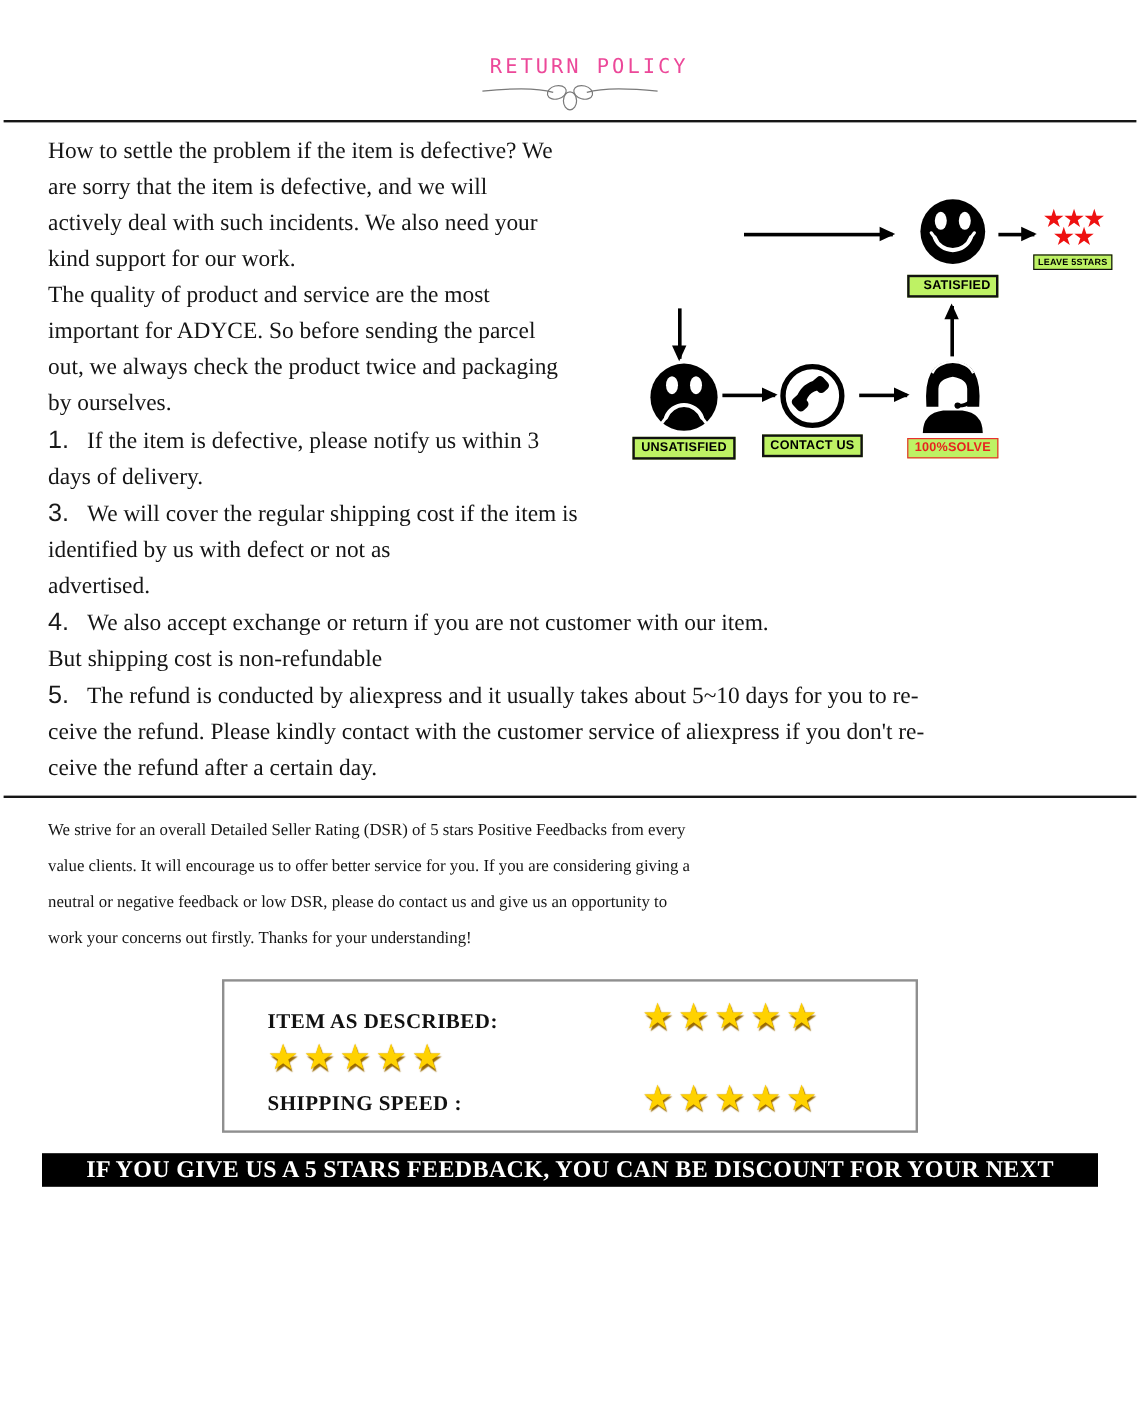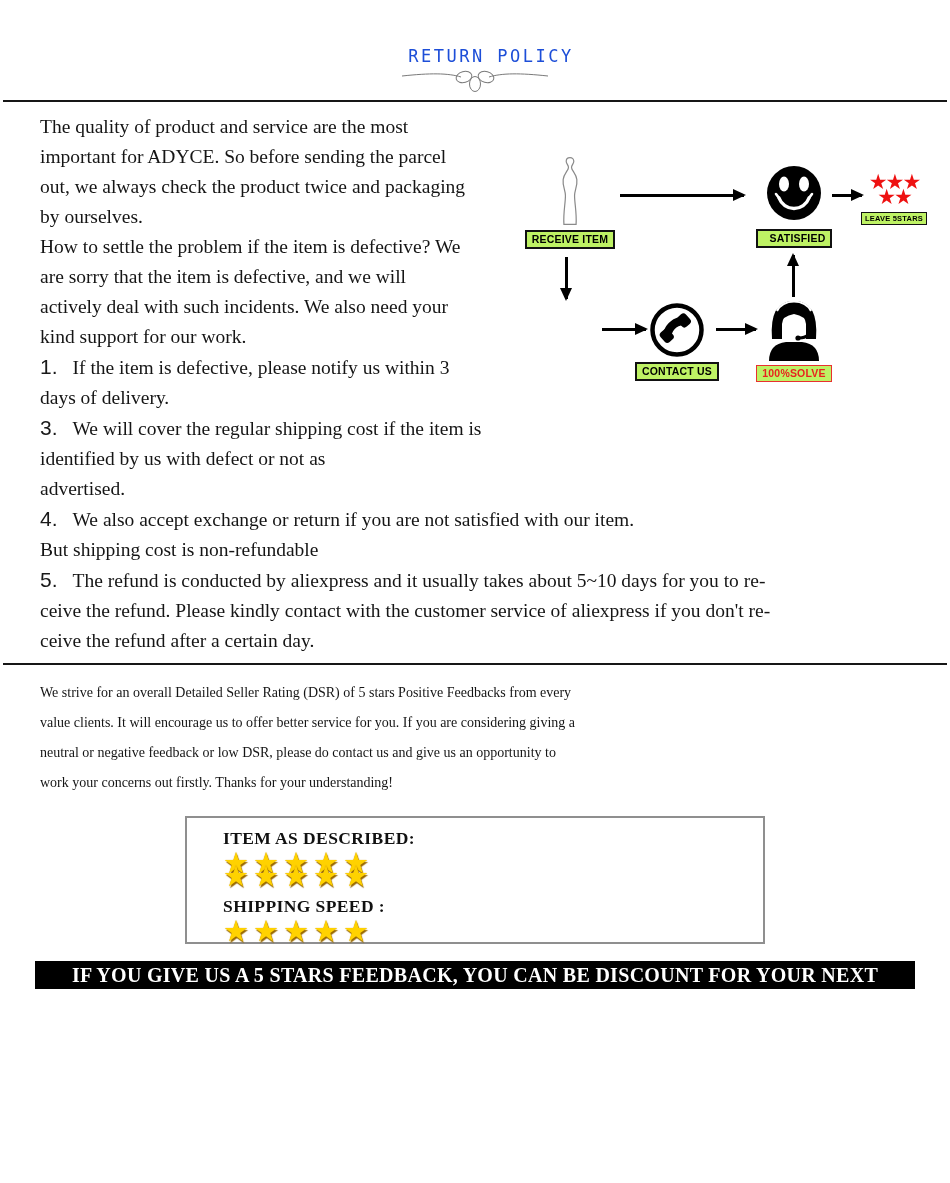--- a/index.html
+++ b/index.html
@@ -11,21 +11,21 @@
     overflow:hidden;
     color:#151515;
     font-family:"Liberation Serif", serif;
   }
   
   .section-head { text-align:center; }
   .section-head.first { padding-top:46px; }
   .section-head.second { padding-top:42px; }
   .fancy-title {
     font-family:"DejaVu Sans Mono", monospace;
-    font-size:17px; letter-spacing:2.5px; color:#1d4ed8;
+    font-size:17px; letter-spacing:2.5px; color:#ec4899;
     display:block;
     padding-left:32px;
   }
   .flourish { display:block; margin:1px auto 0 auto; }
   .rule { border:none; border-top:2px solid #161616; margin:7px 3px 0 3px; }
 
   
   .rp-body { margin:10px 0 0 40px; width:910px; font-size:19.5px; line-height:30px; }
   .para { white-space:pre-line; }
   .item { }
@@ -74,21 +74,21 @@
     border-bottom:13px solid #000; border-left:6.5px solid transparent; border-right:6.5px solid transparent;
   }
 
   
   .fb-para { margin:13px 40px 0 40px; font-size:14px; line-height:30px; white-space:pre-line; }
   .ratings-box {
     margin:18px 0 0 185px; width:580px;
     border:2px solid #8f8f8f;
     padding:10px 0 12px 36px;
   }
-  .rate-row { display:flex; align-items:flex-start; height:34px;flex-direction:column; }
+  .rate-row { display:flex; align-items:flex-end; height:34px; }
   .rate-label {
     width:312px; font-weight:700; font-size:17.5px; letter-spacing:.4px; color:#111;
     font-family:"Liberation Serif", serif;
   }
   .goldstars {
     font-family:"DejaVu Sans", sans-serif;
     font-size:29px; line-height:1; letter-spacing:4px; color:#ffd200;
     text-shadow:1px 2px 1px #9a6a00, 0 0 1px #c98f00;
   }
   .banner {
@@ -114,26 +114,20 @@
         <ellipse cx="75" cy="17" rx="5.5" ry="7.5"></ellipse>
       </g>
     </svg>
   </div>
   <hr class="rule">
 
   <div class="rp-body">
 
     <div class="flowchart">
 
-      <div class="node" style="left:0; top:44px; width:70px">
-        <svg width="46" height="70" viewBox="0 0 46 92">
-          <path d="M23 2 C20 2 18 4 18 7 C18 10 21 12 21 15 C21 19 15 23 14 31 C13 39 17 45 17 52 C17 63 14 74 15 90 L31 90 C32 74 29 63 29 52 C29 45 33 39 32 31 C31 23 25 19 25 15 C25 12 28 10 28 7 C28 4 26 2 23 2 Z" fill="#ffffff" stroke="#8a8a8a" stroke-width="1.6"></path>
-        </svg>
-        <span class="tag gap4">RECEIVE ITEM</span>
-      </div>
 
       <div class="arr arr-h" style="left:85px; top:82px; width:124px"></div>
 
       <div class="node" style="left:224px; top:53px; width:70px">
         <svg width="56" height="56" viewBox="-28 -28 56 56">
           <circle r="27" fill="#000"></circle>
           <ellipse cx="-10" cy="-9" rx="5" ry="7.5" fill="#fff"></ellipse>
           <ellipse cx="10" cy="-9" rx="5" ry="7.5" fill="#fff"></ellipse>
           <path d="M -15 5 A 16 16 0 0 0 15 5" stroke="#fff" stroke-width="3.4" fill="none" stroke-linecap="round"></path>
           <path d="M -15 5 l -3 -4 M 15 5 l 3 -4" stroke="#fff" stroke-width="2.6" stroke-linecap="round" fill="none"></path>
@@ -148,20 +142,30 @@
           <div class="row1">★★★</div>
           <div class="row2">★★</div>
         </div>
         <span class="tag tag-small gap4">LEAVE 5STARS</span>
       </div>
 
       <div class="arr arr-v arr-down" style="left:30px; top:145px; height:42px"></div>
 
       <div class="arr arr-v arr-up" style="left:257px; top:143px; height:42px"></div>
 
+      <div class="node" style="left:0; top:190px; width:70px">
+        <svg width="58" height="58" viewBox="-29 -29 58 58">
+          <circle r="28" fill="#000"></circle>
+          <ellipse cx="-10" cy="-10" rx="5" ry="7.5" fill="#fff"></ellipse>
+          <ellipse cx="10" cy="-10" rx="5" ry="7.5" fill="#fff"></ellipse>
+          <path d="M -15 17 A 16 16 0 0 1 15 17" stroke="#fff" stroke-width="3.4" fill="none" stroke-linecap="round"></path>
+          <path d="M -15 17 l -3 4 M 15 17 l 3 4" stroke="#fff" stroke-width="2.6" stroke-linecap="round" fill="none"></path>
+        </svg>
+        <span class="tag gap4">UNSATISFIED</span>
+      </div>
 
       <div class="arr arr-h" style="left:67px; top:216px; width:44px"></div>
 
       <div class="node" style="left:107px; top:190px; width:70px">
         <svg width="56" height="56" viewBox="-28 -28 56 56">
           <circle r="24.5" fill="none" stroke="#000" stroke-width="4.5"></circle>
           <g transform="rotate(-42)">
             <rect x="-17" y="-9" width="11" height="13" rx="3.5" fill="#000"></rect>
             <rect x="6" y="-9" width="11" height="13" rx="3.5" fill="#000"></rect>
             <path d="M -15 -4 C -8 -13 8 -13 15 -4 L 10 3 C 5 -4 -5 -4 -10 3 Z" fill="#000"></path>
@@ -178,39 +182,39 @@
           <path d="M -22 9 Q -25 -29 0 -29 Q 25 -29 22 9 L 12 9 L 12 -6 Q 12 -14 0 -16 Q -12 -14 -12 -6 L -12 9 Z" fill="#000"></path>
           <path d="M -17 -19 A 18 14 0 0 1 17 -19" stroke="#fff" stroke-width="2" fill="none"></path>
           <path d="M 17 -4 Q 17 8 5 8" stroke="#000" stroke-width="3" fill="none"></path>
           <circle cx="4" cy="8" r="2.6" fill="#000"></circle>
           <path d="M -25 31 Q -25 14 -8 12 L 8 12 Q 25 14 25 31 Z" fill="#000"></path>
         </svg>
         <span class="tag tag-red gap4">100%SOLVE</span>
       </div>
     </div>
 
+    <p class="para">How to settle the problem if the item is defective? We
+are sorry that the item is defective, and we will
+actively deal with such incidents. We also need your
+kind support for our work.</p>
     <p class="para">The quality of product and service are the most
 important for ADYCE. So before sending the parcel
 out, we always check the product twice and packaging
 by ourselves.</p>
-    <p class="para">How to settle the problem if the item is defective? We
-are sorry that the item is defective, and we will
-actively deal with such incidents. We also need your
-kind support for our work.</p>
 
     <div class="item">
       <span class="num">1.</span><span class="txt">If the item is defective, please notify us within 3
 days of delivery.</span>
     </div>
     <div class="item">
       <span class="num">3.</span><span class="txt">We will cover the regular shipping cost if the item is identified by us with defect or not as
 advertised.</span>
     </div>
     <div class="item">
-      <span class="num">4.</span><span class="txt">We also accept exchange or return if you are not satisfied with our item.
+      <span class="num">4.</span><span class="txt">We also accept exchange or return if you are not customer with our item.
 But shipping cost is non-refundable</span>
     </div>
     <div class="item">
       <span class="num">5.</span><span class="txt">The refund is conducted by aliexpress and it usually takes about 5~10 days for you to re-
 ceive the refund. Please kindly contact with the customer service of aliexpress if you don't re-
 ceive the refund after a certain day.</span>
     </div>
   </div>
 
   <hr class="rule">

